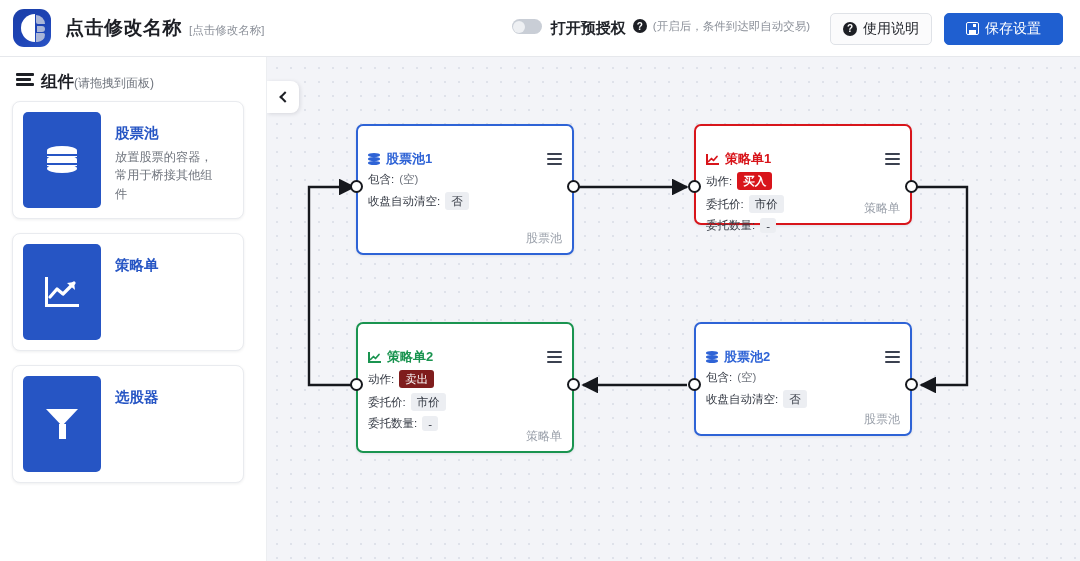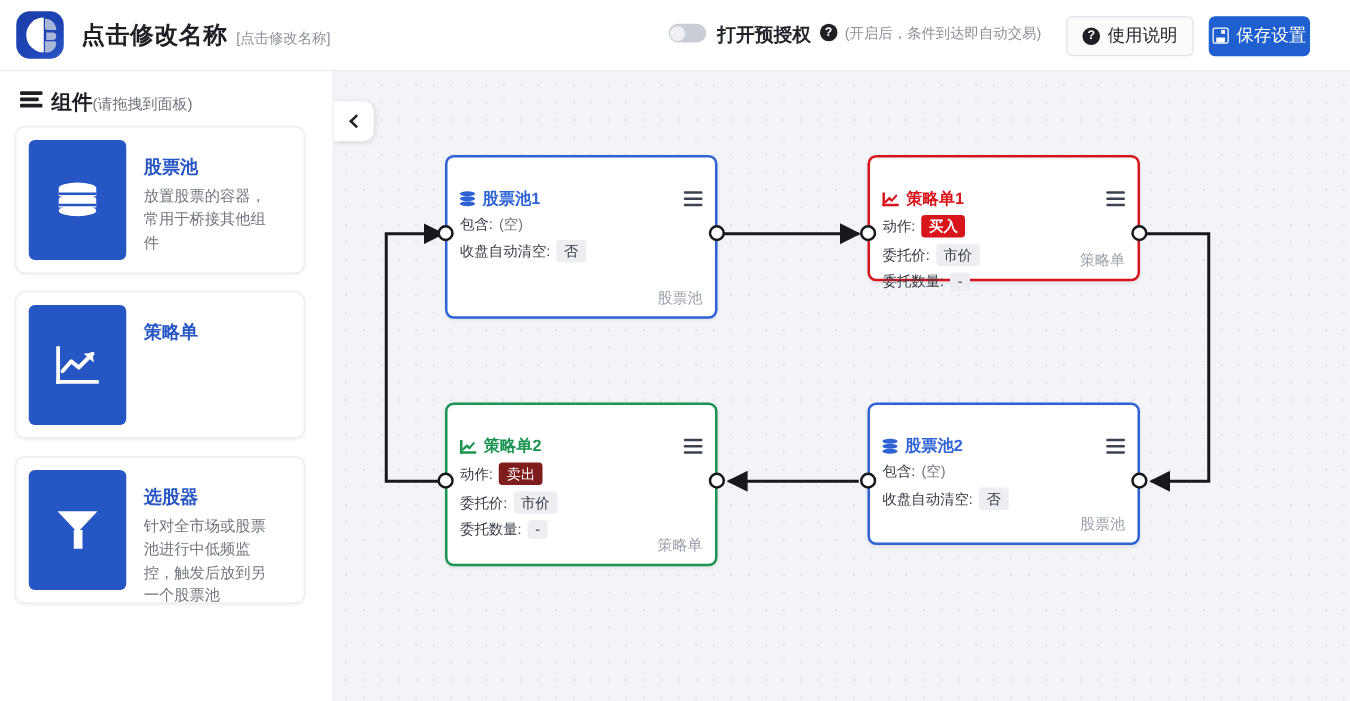--- a/index.html
+++ b/index.html
@@ -73,22 +73,22 @@
   .btn-help {
     margin-left: 20px;
     height: 32px; padding: 0 12px;
     display: flex; align-items: center; gap: 6px;
     background: #fbfbfc; border: 1px solid #dfe2e7; border-radius: 5px;
     font-size: 14px; color: #21242a; font-weight: 500;
     cursor: pointer;
   }
   .btn-help .qmark { margin-left: 0; }
   .btn-save {
-    margin-left: 12px; margin-right: 20px;
-    height: 32px; padding: 0 2px;
+    margin-left: 12px; margin-right: 5px;
+    height: 32px; padding: 0 21px;
     display: flex; align-items: center; gap: 6px;
     background: #1f5fd0; border: 1px solid #1f5fd0; border-radius: 5px;
     font-size: 14px; color: #ffffff; font-weight: 500;
     cursor: pointer;
   }
   .save-icon { width: 13px; height: 13px; position: relative; flex: none; }
   .save-icon .outer {
     position: absolute; inset: 0; border: 1.6px solid #fff; border-radius: 2px;
   }
   .save-icon .bar {
@@ -349,21 +349,20 @@
 
       <div class="pal-card">
         <div class="pal-icon">
           <div class="ic-funnel">
               <div class="top"></div>
               <div class="stem"></div>
             </div>
         </div>
         <div class="pal-text">
           <div class="pal-name">选股器</div>
-          <div class="pal-desc">针对全市场或股票池进行中低频监控，触发后放到另一个股票池</div>
         </div>
       </div>
 
     </div>
   </div>
 
   <div class="gutter"></div>
 
   <div class="canvas">
 

